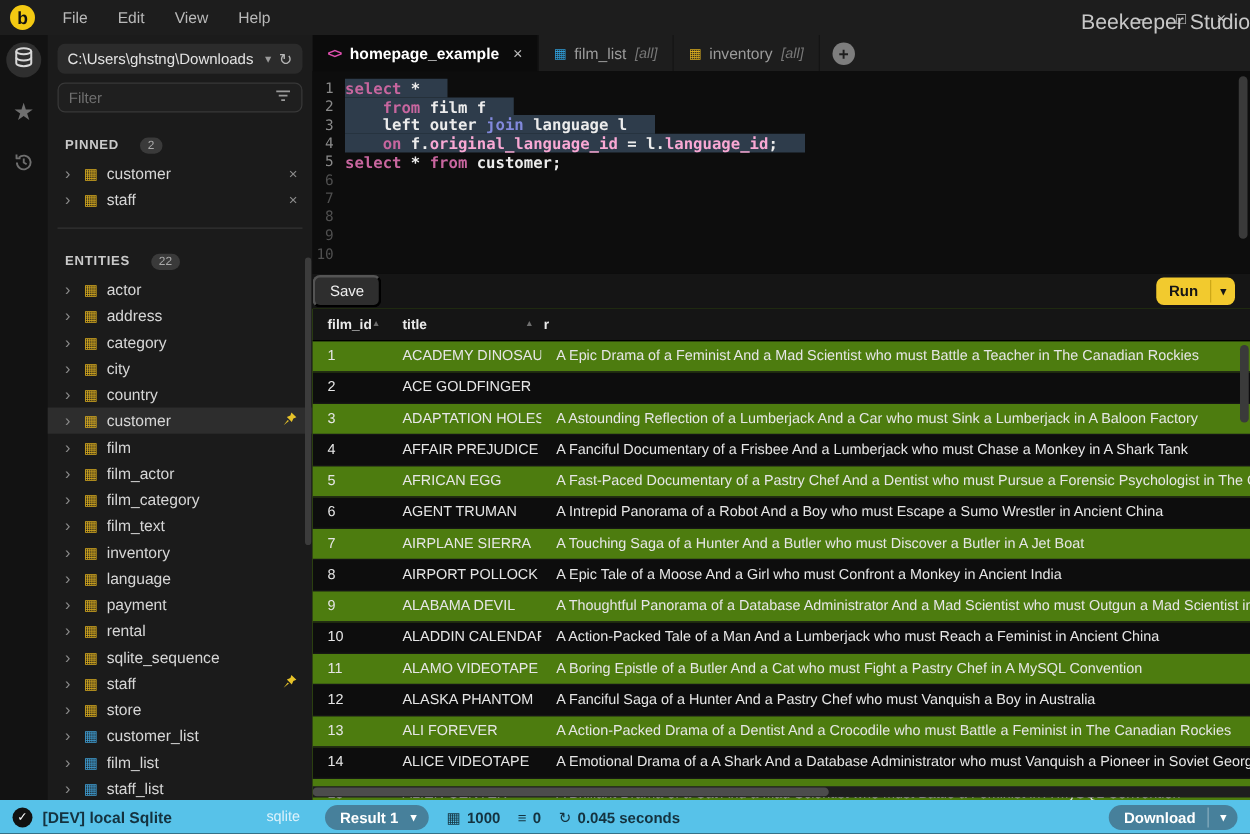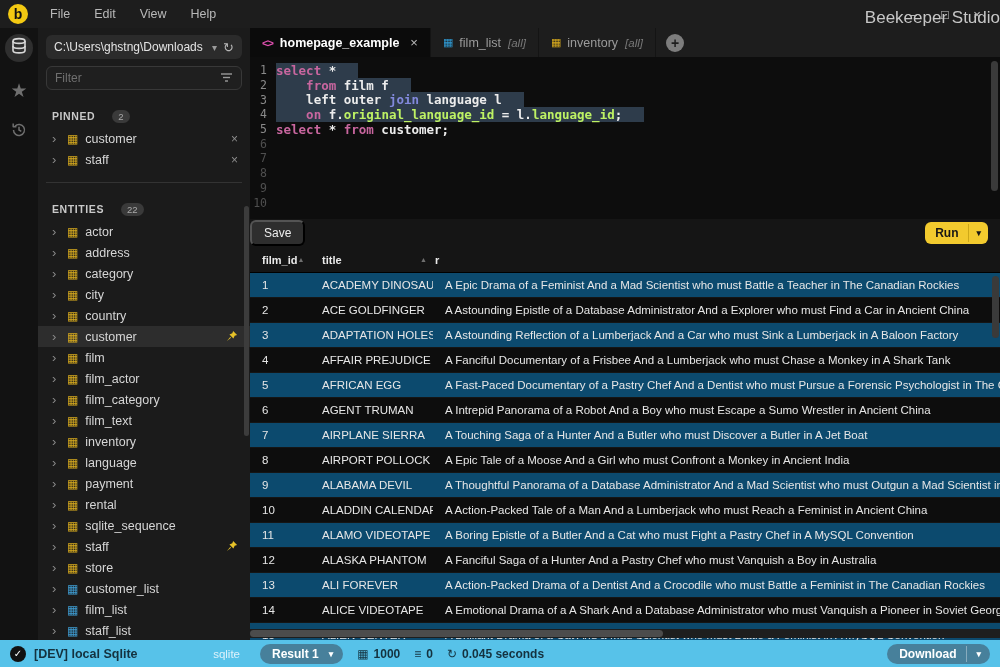--- a/index.html
+++ b/index.html
@@ -78,34 +78,34 @@
               align-self:center; margin-left:10px; }
 
   
   .editor { height:162px; background:#0d0d0d; position:relative; padding-top:6px; overflow:hidden;
             font-family:"DejaVu Sans Mono", monospace; }
   .cline { display:flex; height:14.7px; align-items:center; }
   .ln { width:26px; text-align:right; padding-right:9px; font-size:11.5px; color:#4f4f4f; flex:0 0 26px; }
   .cline.bright .ln { color:#8a8a8a; }
   .lc { font-size:12.5px; font-weight:600; white-space:pre; }
   .cline.sel .lc { background:#2e3c4b; padding-right:22px; }
-  .tx { color:#ececec; } .kw { color:#c8669f; } .kw2 { color:#8289dc; } .id { color:#bef264; }
+  .tx { color:#ececec; } .kw { color:#c8669f; } .kw2 { color:#8289dc; } .id { color:#f9a8d4; }
   .ed-scroll { position:absolute; right:2px; top:4px; width:7px; height:130px; background:#3a3a3a; border-radius:4px; }
 
   
   .toolbar { height:28px; background:#151515; display:flex; align-items:center; justify-content:space-between;
              gap:8px; padding-right:12px; flex:0 0 28px; }
   .btn-save { background:#2e2e2e; color:#eee; font-size:12px; border-radius:6px; padding:4px 12px; }
   .btn-run { background:#f2ca2e; color:#161616; font-size:12px; font-weight:bold; border-radius:6px;
              display:flex; align-items:center; overflow:hidden; }
   .btn-run .run-label { padding:4px 10px; }
   .btn-run .run-caret { padding:4px 7px; border-left:1px solid #cda818; font-size:9px; }
 
   
-  .grid { flex:1; position:relative; overflow:hidden; background:#0c4a6e; display:flex; flex-direction:column; }
+  .grid { flex:1; position:relative; overflow:hidden; background:#4d7c0f; display:flex; flex-direction:column; }
   .ghead { height:26px; background:#151515; border-bottom:1px solid #000; display:flex; align-items:center;
            flex:0 0 26px; color:#eaeaea; font-size:11px; font-weight:bold; }
   .gc { display:flex; align-items:center; padding-left:12px; }
   .gc .sort { margin-left:auto; margin-right:6px; color:#6f6f6f; font-size:7px; }
   .col-id { width:60px; flex:0 0 60px; }
   .col-title { width:123px; flex:0 0 123px; }
   .col-desc { flex:1; min-width:0; }
   .col-part { width:15px; flex:0 0 15px; overflow:hidden; padding-left:2px; }
   .gbody { flex:1; overflow:hidden; position:relative; }
   .grow { height:25px; display:flex; align-items:center; border-bottom:1px solid #151515;
@@ -464,21 +464,20 @@
         </div>
         <div class="gbody" id="gbody">
             <div class="grow">
     <span class="c-id">1</span>
     <span class="c-title">ACADEMY DINOSAUR</span>
     <span class="c-desc">A Epic Drama of a Feminist And a Mad Scientist who must Battle a Teacher in The Canadian Rockies</span>
   </div>
             <div class="grow">
     <span class="c-id">2</span>
     <span class="c-title">ACE GOLDFINGER</span>
-    <span class="c-desc">A Astounding Epistle of a Database Administrator And a Explorer who must Find a Car in Ancient China</span>
   </div>
             <div class="grow">
     <span class="c-id">3</span>
     <span class="c-title">ADAPTATION HOLES</span>
     <span class="c-desc">A Astounding Reflection of a Lumberjack And a Car who must Sink a Lumberjack in A Baloon Factory</span>
   </div>
             <div class="grow">
     <span class="c-id">4</span>
     <span class="c-title">AFFAIR PREJUDICE</span>
     <span class="c-desc">A Fanciful Documentary of a Frisbee And a Lumberjack who must Chase a Monkey in A Shark Tank</span>

